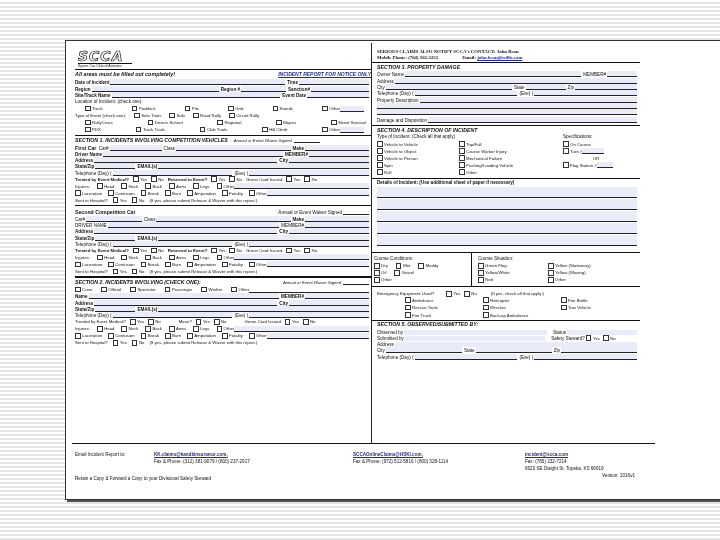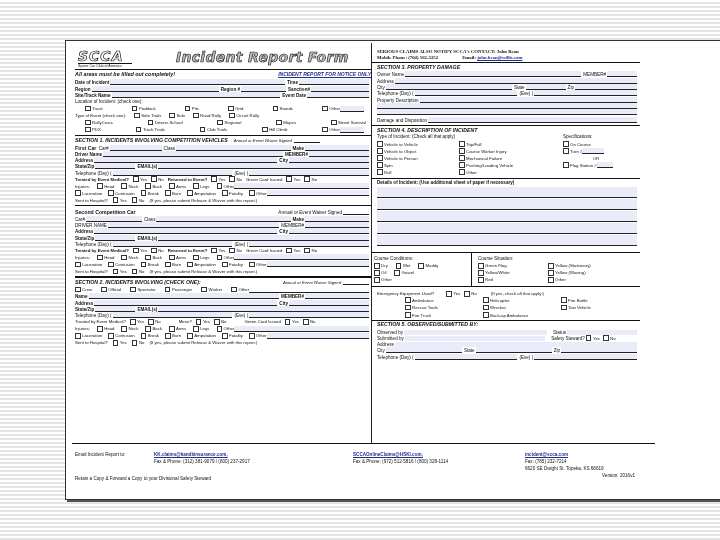--- a/index.html
+++ b/index.html
@@ -50,21 +50,20 @@
 </style>
 </head>
 <body>
 
 <div class="page">
 
   <div class="logo">
     <div class="big">SCCA</div>
     <div class="small">Sports Car Club of America</div>
   </div>
-  <div class="title">Incident Report Form</div>
   <div class="blackbar"></div>
   <div class="notice">
     <span class="a">All areas must be filled out completely!</span>
     <span class="b">INCIDENT REPORT FOR NOTICE ONLY</span>
   </div>
 
   <div class="vdiv"></div>
 
   <div class="col-left" style="top:38px;">
     <div class="row">

